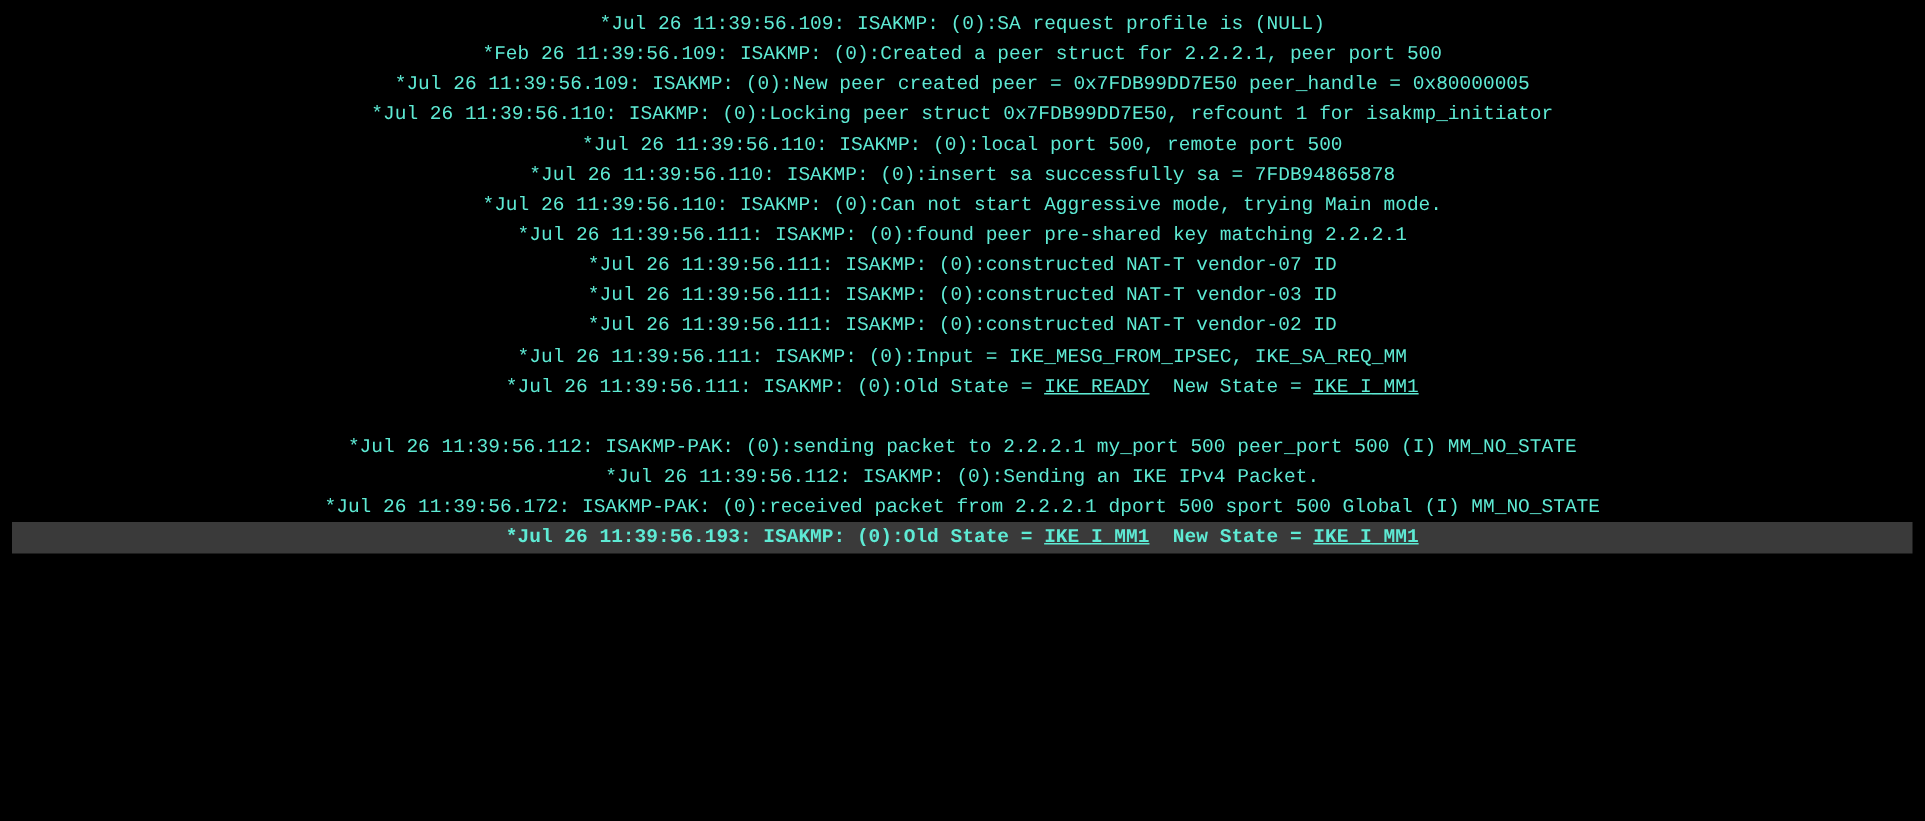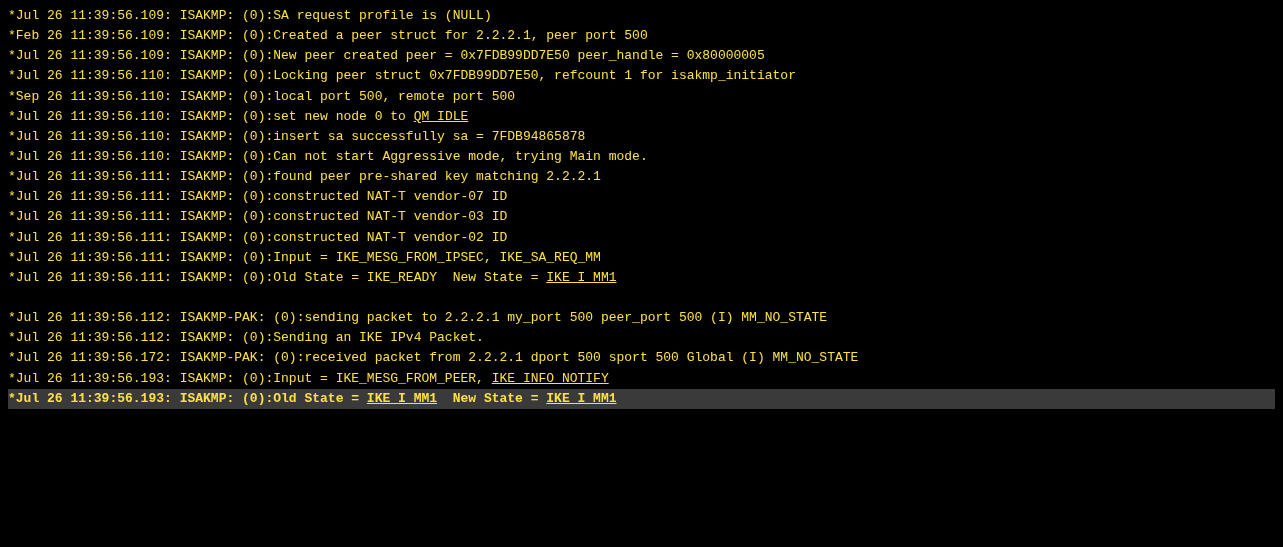--- a/index.html
+++ b/index.html
@@ -22,46 +22,45 @@
       background-color: #000000;
       width: 1283px;
       height: 547px;
       padding: 6px 8px;
       overflow: hidden;
     }
 
     .log-line {
       line-height: 1.55;
       white-space: pre;
-      color: #fde047;
+      color: #5eead4;
+      text-align: center;
     }
 
     .log-line.highlighted {
       background-color: #3a3a3a;
       display: block;
       font-weight: bold;
     }
   </style>
 </head>
 <body>
 
 <div class="terminal">
 <div class="log-line">*Jul 26 11:39:56.109: ISAKMP: (0):SA request profile is (NULL)</div>
     <div class="log-line">*Feb 26 11:39:56.109: ISAKMP: (0):Created a peer struct for 2.2.2.1, peer port 500</div>
     <div class="log-line">*Jul 26 11:39:56.109: ISAKMP: (0):New peer created peer = 0x7FDB99DD7E50 peer_handle = 0x80000005</div>
     <div class="log-line">*Jul 26 11:39:56.110: ISAKMP: (0):Locking peer struct 0x7FDB99DD7E50, refcount 1 for isakmp_initiator</div>
-    <div class="log-line">*Sep 26 11:39:56.110: ISAKMP: (0):local port 500, remote port 500</div>
-    <div class="log-line">*Jul 26 11:39:56.110: ISAKMP: (0):set new node 0 to <span style="text-decoration:underline">QM_IDLE</span></div>
+    <div class="log-line">*Jul 26 11:39:56.110: ISAKMP: (0):local port 500, remote port 500</div>
     <div class="log-line">*Jul 26 11:39:56.110: ISAKMP: (0):insert sa successfully sa = 7FDB94865878</div>
     <div class="log-line">*Jul 26 11:39:56.110: ISAKMP: (0):Can not start Aggressive mode, trying Main mode.</div>
     <div class="log-line">*Jul 26 11:39:56.111: ISAKMP: (0):found peer pre-shared key matching 2.2.2.1</div>
     <div class="log-line">*Jul 26 11:39:56.111: ISAKMP: (0):constructed NAT-T vendor-07 ID</div>
     <div class="log-line">*Jul 26 11:39:56.111: ISAKMP: (0):constructed NAT-T vendor-03 ID</div>
     <div class="log-line">*Jul 26 11:39:56.111: ISAKMP: (0):constructed NAT-T vendor-02 ID</div>
     <div class="log-line">*Jul 26 11:39:56.111: ISAKMP: (0):Input = IKE_MESG_FROM_IPSEC, IKE_SA_REQ_MM</div>
-    <div class="log-line">*Jul 26 11:39:56.111: ISAKMP: (0):Old State = <span style="">IKE_READY</span>  New State = <span style="text-decoration:underline">IKE_I_MM1</span></div>
+    <div class="log-line">*Jul 26 11:39:56.111: ISAKMP: (0):Old State = <span style="text-decoration:underline">IKE_READY</span>  New State = <span style="text-decoration:underline">IKE_I_MM1</span></div>
     <div class="log-line">&nbsp;</div>
     <div class="log-line">*Jul 26 11:39:56.112: ISAKMP-PAK: (0):sending packet to 2.2.2.1 my_port 500 peer_port 500 (I) MM_NO_STATE</div>
     <div class="log-line">*Jul 26 11:39:56.112: ISAKMP: (0):Sending an IKE IPv4 Packet.</div>
     <div class="log-line">*Jul 26 11:39:56.172: ISAKMP-PAK: (0):received packet from 2.2.2.1 dport 500 sport 500 Global (I) MM_NO_STATE</div>
-    <div class="log-line">*Jul 26 11:39:56.193: ISAKMP: (0):Input = IKE_MESG_FROM_PEER, <span style="text-decoration:underline">IKE_INFO_NOTIFY</span></div>
     <div class="log-line highlighted">*Jul 26 11:39:56.193: ISAKMP: (0):Old State = <span style="text-decoration:underline">IKE_I_MM1</span>  New State = <span style="text-decoration:underline">IKE_I_MM1</span></div>
   </div>
 
 </body></html>

